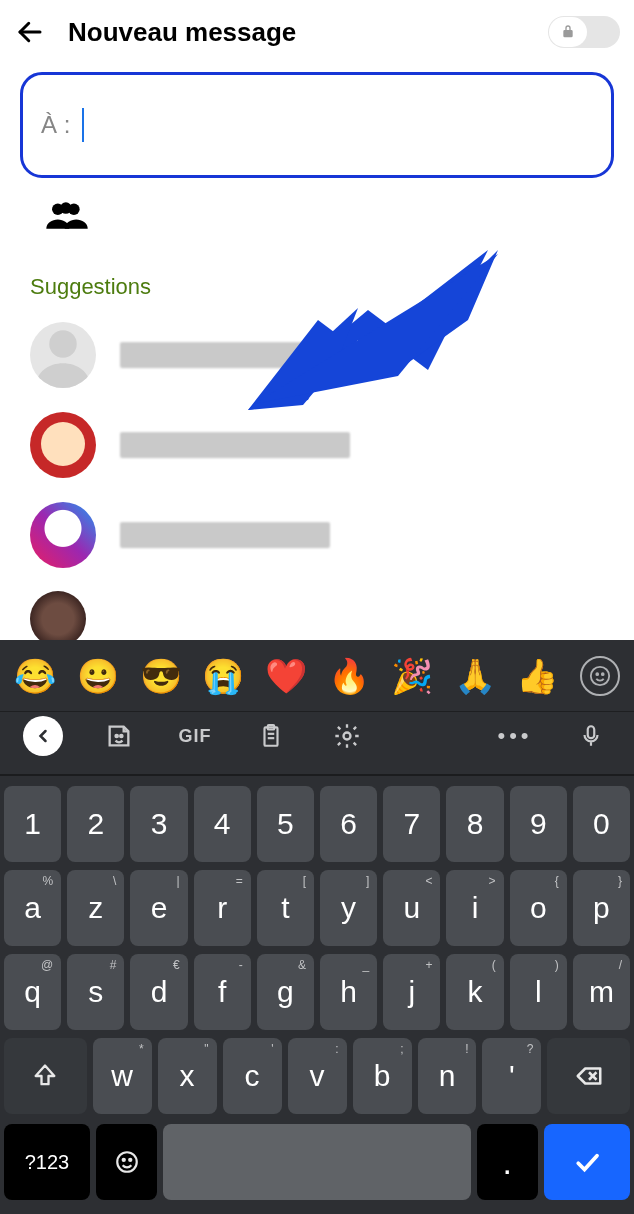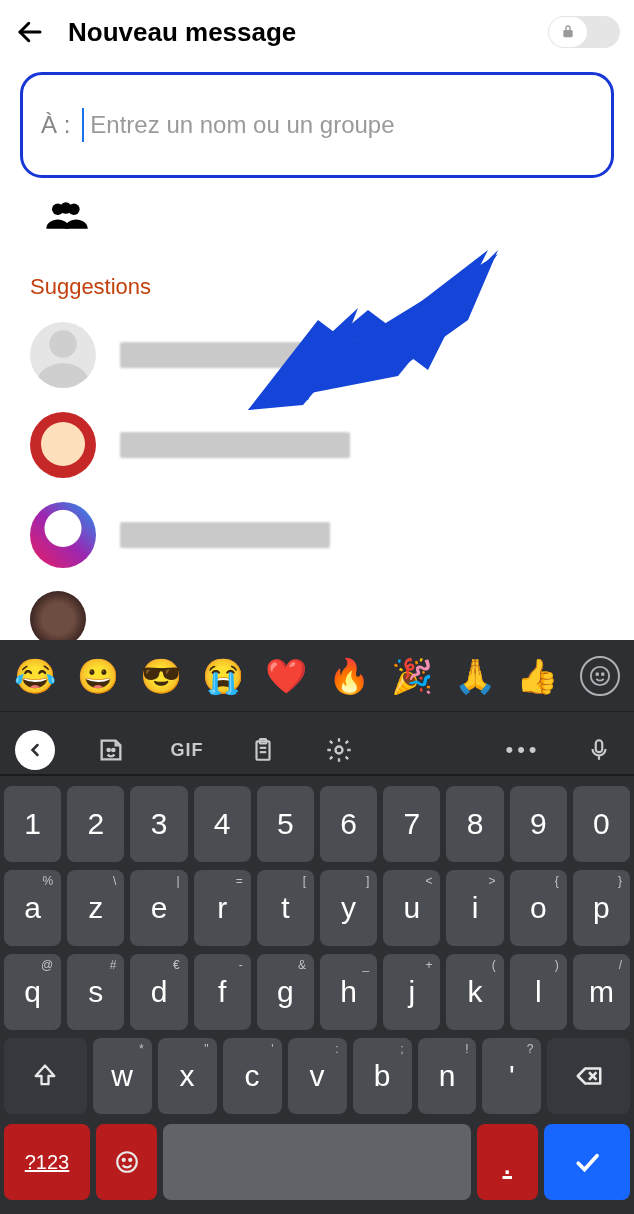--- a/index.html
+++ b/index.html
@@ -13,49 +13,49 @@
 
   .to-box { margin: 8px 20px 0 20px; border: 3px solid #1736d6; border-radius: 22px; height: 106px; display:flex; align-items: center; padding: 0 18px; }
   .to-label { font-size: 24px; color:#868686; margin-right: 12px; }
   .to-input { border: none; outline: none; font-size: 24px; color:#111; flex:1; padding:4px 0; }
   .to-input::placeholder { color:#9a9a9a; }
   .caret { width:2px; height:34px; background:#1a73e8; margin-right:6px; }
 
   .group-row { margin: 22px 0 0 44px; display:flex; align-items:center; gap: 24px; }
   .group-label { font-size: 25px; font-weight: 600; color:#111; }
 
-  .suggestions-hdr { margin: 40px 0 0 30px; font-size: 22px; color:#c2410c; }
+  .suggestions-hdr { margin: 40px 0 0 30px; font-size: 22px; color:#4d7c0f; }
   .sugg-item { display:flex; align-items:center; gap: 24px; margin-left: 30px; margin-top: 20px; height: 70px; }
   .avatar { width: 66px; height: 66px; border-radius: 50%; background:#e5e5e5; flex:none; position:relative; overflow:hidden; display:flex; align-items:center; justify-content:center; }
   .name-blur { height: 26px; background: repeating-linear-gradient(0deg,#bdbdbd,#bdbdbd 1px,#d5d5d5 1px,#d5d5d5 2px); border-radius:2px; filter: blur(1px); }
 
   .avatar.default svg { width: 66px; height:66px; }
   .avatar.cartoon { background:#c62828; }
   .avatar.cartoon::after { content:""; position:absolute; width:44px; height:44px; border-radius:50%; background:#ffe0bd; top:10px; left:11px; }
   .avatar.flower { background: radial-gradient(circle at 50% 40%, #fff 18px, transparent 19px), linear-gradient(45deg,#e91e63,#9c27b0,#2196f3); }
   .avatar.tiny { background: radial-gradient(circle,#6d4c41 40%,#3e2723 70%); width:56px; height:56px; }
 
   .arrow { position:absolute; left: 248px; top: 250px; width: 250px; height: 160px; pointer-events: none; }
 
   
   .kbd { position:absolute; bottom:0; left:0; right:0; background:#2d2f33; }
   .emoji-row { height:72px; display:flex; align-items:center; justify-content: space-around; padding:0 4px; border-bottom:1px solid #1e1f21; }
   .emoji { font-size: 34px; }
   .emoji-circle { width:40px; height:40px; border:2px solid #aeb0b3; border-radius:50%; display:flex; align-items:center; justify-content:center; color:#aeb0b3; font-size:22px; }
 
-  .tool-row { height:64px; display:flex; align-items:flex-end; gap: 6px; padding: 0 0; border-bottom: 2px solid #1b1c1e; }
+  .tool-row { height:64px; display:flex; align-items:flex-start; gap: 6px; padding: 0 8px; border-bottom: 2px solid #1b1c1e; }
   .tool-btn { flex:none; width: 70px; height:48px; display:flex; align-items:center; justify-content:center; color:#c9cacc; }
   .arrow-btn { width:40px; height:40px; background:#fff; border-radius:50%; display:flex; align-items:center; justify-content:center; color:#2d2f33; }
   .gif-txt { font-weight:700; font-size:18px; letter-spacing:1px; }
 
   .key-area { padding: 6px 0 6px 0; }
   .krow { display:flex; gap:6px; padding: 4px 4px; }
   .key { flex:1; height:76px; background:#4a4d52; border-radius:8px; color:#fff; font-size:30px; display:flex; align-items:center; justify-content:center; position:relative; }
   .key .sub { position:absolute; top:4px; right:8px; font-size:12px; color:#c2c3c5; }
-  .key.dark { background:#b91c1c;text-decoration:underline; }
+  .key.dark { background:#000000; }
   .key.space { flex: 5; background:#606367; }
   .key.enter { background:#1766ff; flex:1.4; }
   .key.sym { flex:1.4; font-size:20px; }
   .krow.bottom { padding: 6px 4px 8px 4px; }
   .krow.r2 { padding-left: 4px; padding-right:4px; }
   .r4 .key { flex:1; }
   .r4 .shift, .r4 .bksp { flex:1.4; background:#35383c; }
 
   .dots { letter-spacing: 4px; font-size: 22px; }
 </style>
@@ -75,21 +75,20 @@
       <svg viewBox="0 0 24 24" width="16" height="16" fill="#9a9a9a">
           <path d="M12 2a4 4 0 0 0-4 4v3H7a2 2 0 0 0-2 2v7a2 2 0 0 0 2 2h10a2 2 0 0 0 2-2v-7a2 2 0 0 0-2-2h-1V6a4 4 0 0 0-4-4zm-2 4a2 2 0 1 1 4 0v3h-4V6z"></path>
         </svg>
     </div>
   </div>
 </div>
 
 <div class="to-box">
   <span class="to-label">À :</span>
   <span class="caret"></span>
-  <input class="to-input" placeholder="Entrez un nom ou un groupe" style="">
 </div>
 
 <div class="group-row">
   <span>
     <svg viewBox="0 0 40 24" width="46" height="30" fill="#000">
         <circle cx="12" cy="7" r="5"></circle>
         <circle cx="26" cy="7" r="5"></circle>
         <circle cx="19" cy="6" r="5"></circle>
         <path d="M2 24c0-5 5-8 10-8s10 3 10 8H2z"></path>
         <path d="M18 24c0-5 5-8 10-8s10 3 10 8H18z"></path>

